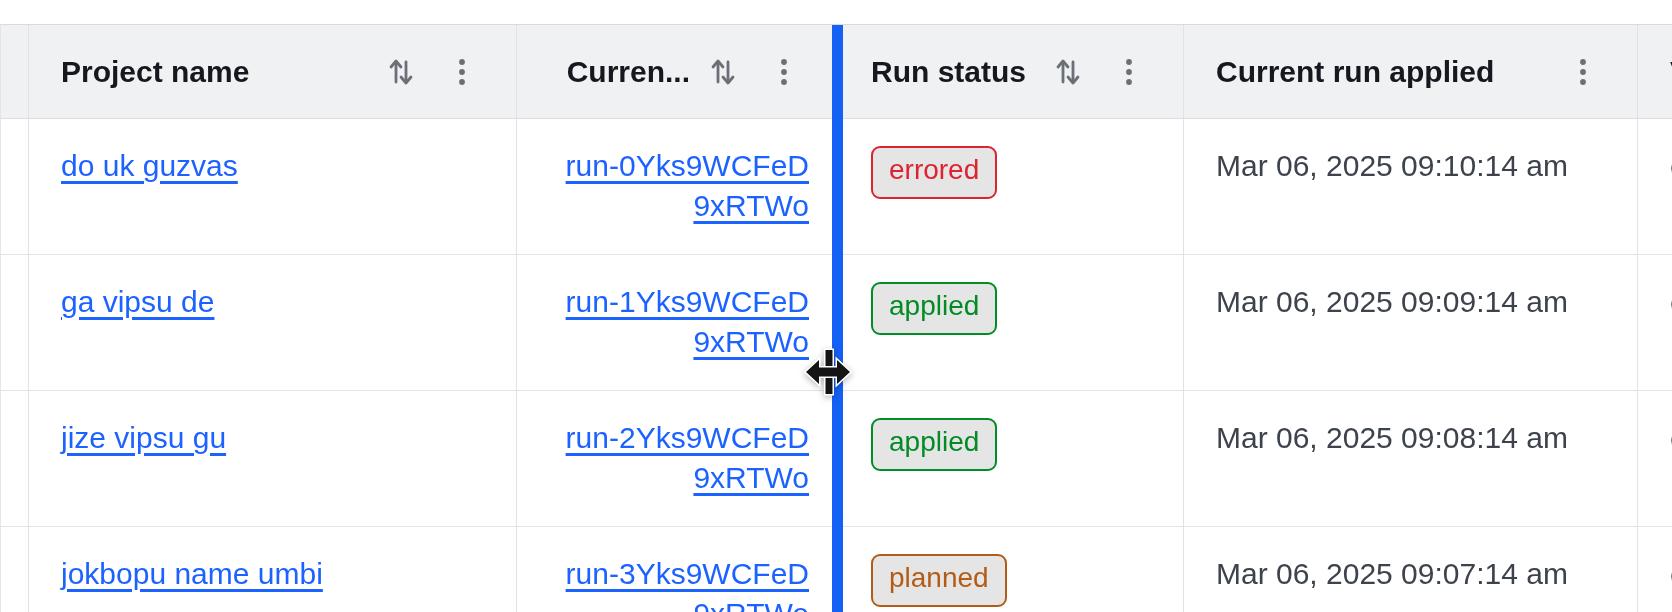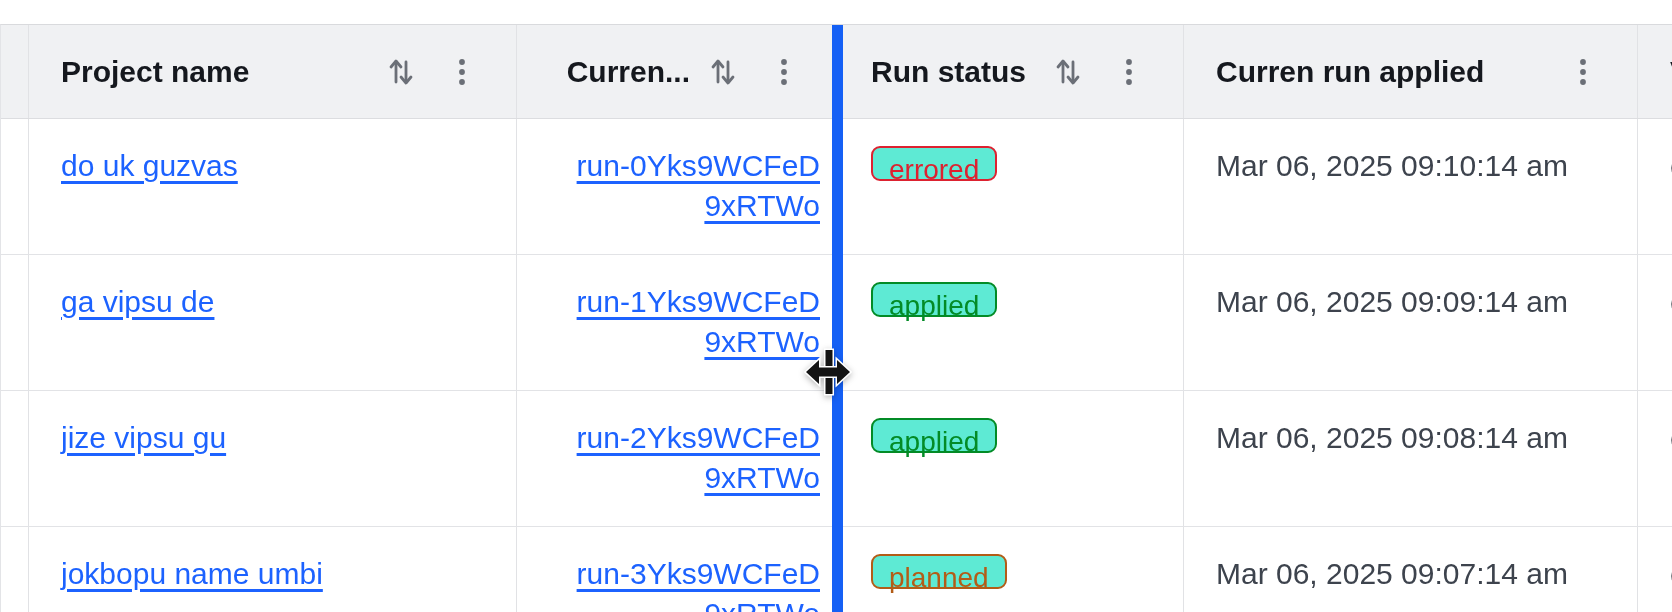--- a/index.html
+++ b/index.html
@@ -46,38 +46,38 @@
   }
   .th-label{
     flex:1 1 auto;min-width:0;
     white-space:nowrap;overflow:hidden;
     line-height:94px;
   }
   .icon-btn{flex:none;display:flex;align-items:center;justify-content:center;cursor:pointer;}
   .sort-btn{margin-left:20px;margin-right:44px;}
   .kebab-btn{margin-right:14px;}
   .td{
-    padding:27px 18px 0 32px;
+    padding:27px 29px 0 32px;
     font-size:30px;line-height:40px;color:#3d434d;
   }
   a.cell-link{
     color:#1c62ff;
     text-decoration:underline;
     text-decoration-thickness:2.5px;
     text-underline-offset:5px;
     cursor:pointer;
   }
   .run-link span{display:block;}
   .badge{
     display:inline-block;
     box-sizing:border-box;
-    height:35px;line-height:44px;
+    height:53px;line-height:44px;
     padding:0 16px;
     border:2px solid;border-radius:9px;
-    font-size:28px;background:#5eead4;white-space:nowrap;
+    font-size:28px;background:#e5e5e5;white-space:nowrap;
   }
   .badge-errored{color:#dd2230;border-color:#dd2230;}
   .badge-applied{color:#038b26;border-color:#038b26;}
   .badge-planned{color:#b35c17;border-color:#b35c17;}
   .resize-line{
     position:absolute;left:832px;top:25px;
     width:11px;height:587px;
     background:#1560f5;z-index:5;
   }
   .cursor-icon{
@@ -149,21 +149,21 @@
             </svg>
           </span>
         <span class="icon-btn kebab-btn">
             <svg width="8" height="28" viewBox="0 0 8 28">
               <use href="#kebab-glyph"></use>
             </svg>
           </span>
       </div>
 
       <div class="cell col-applied th">
-        <span class="th-label">Curren run applied</span>
+        <span class="th-label">Current run applied</span>
         <span class="icon-btn kebab-btn">
             <svg width="8" height="28" viewBox="0 0 8 28">
               <use href="#kebab-glyph"></use>
             </svg>
           </span>
       </div>
 
       <div class="cell col-last th">
         <span class="th-label">V</span>
       </div>

